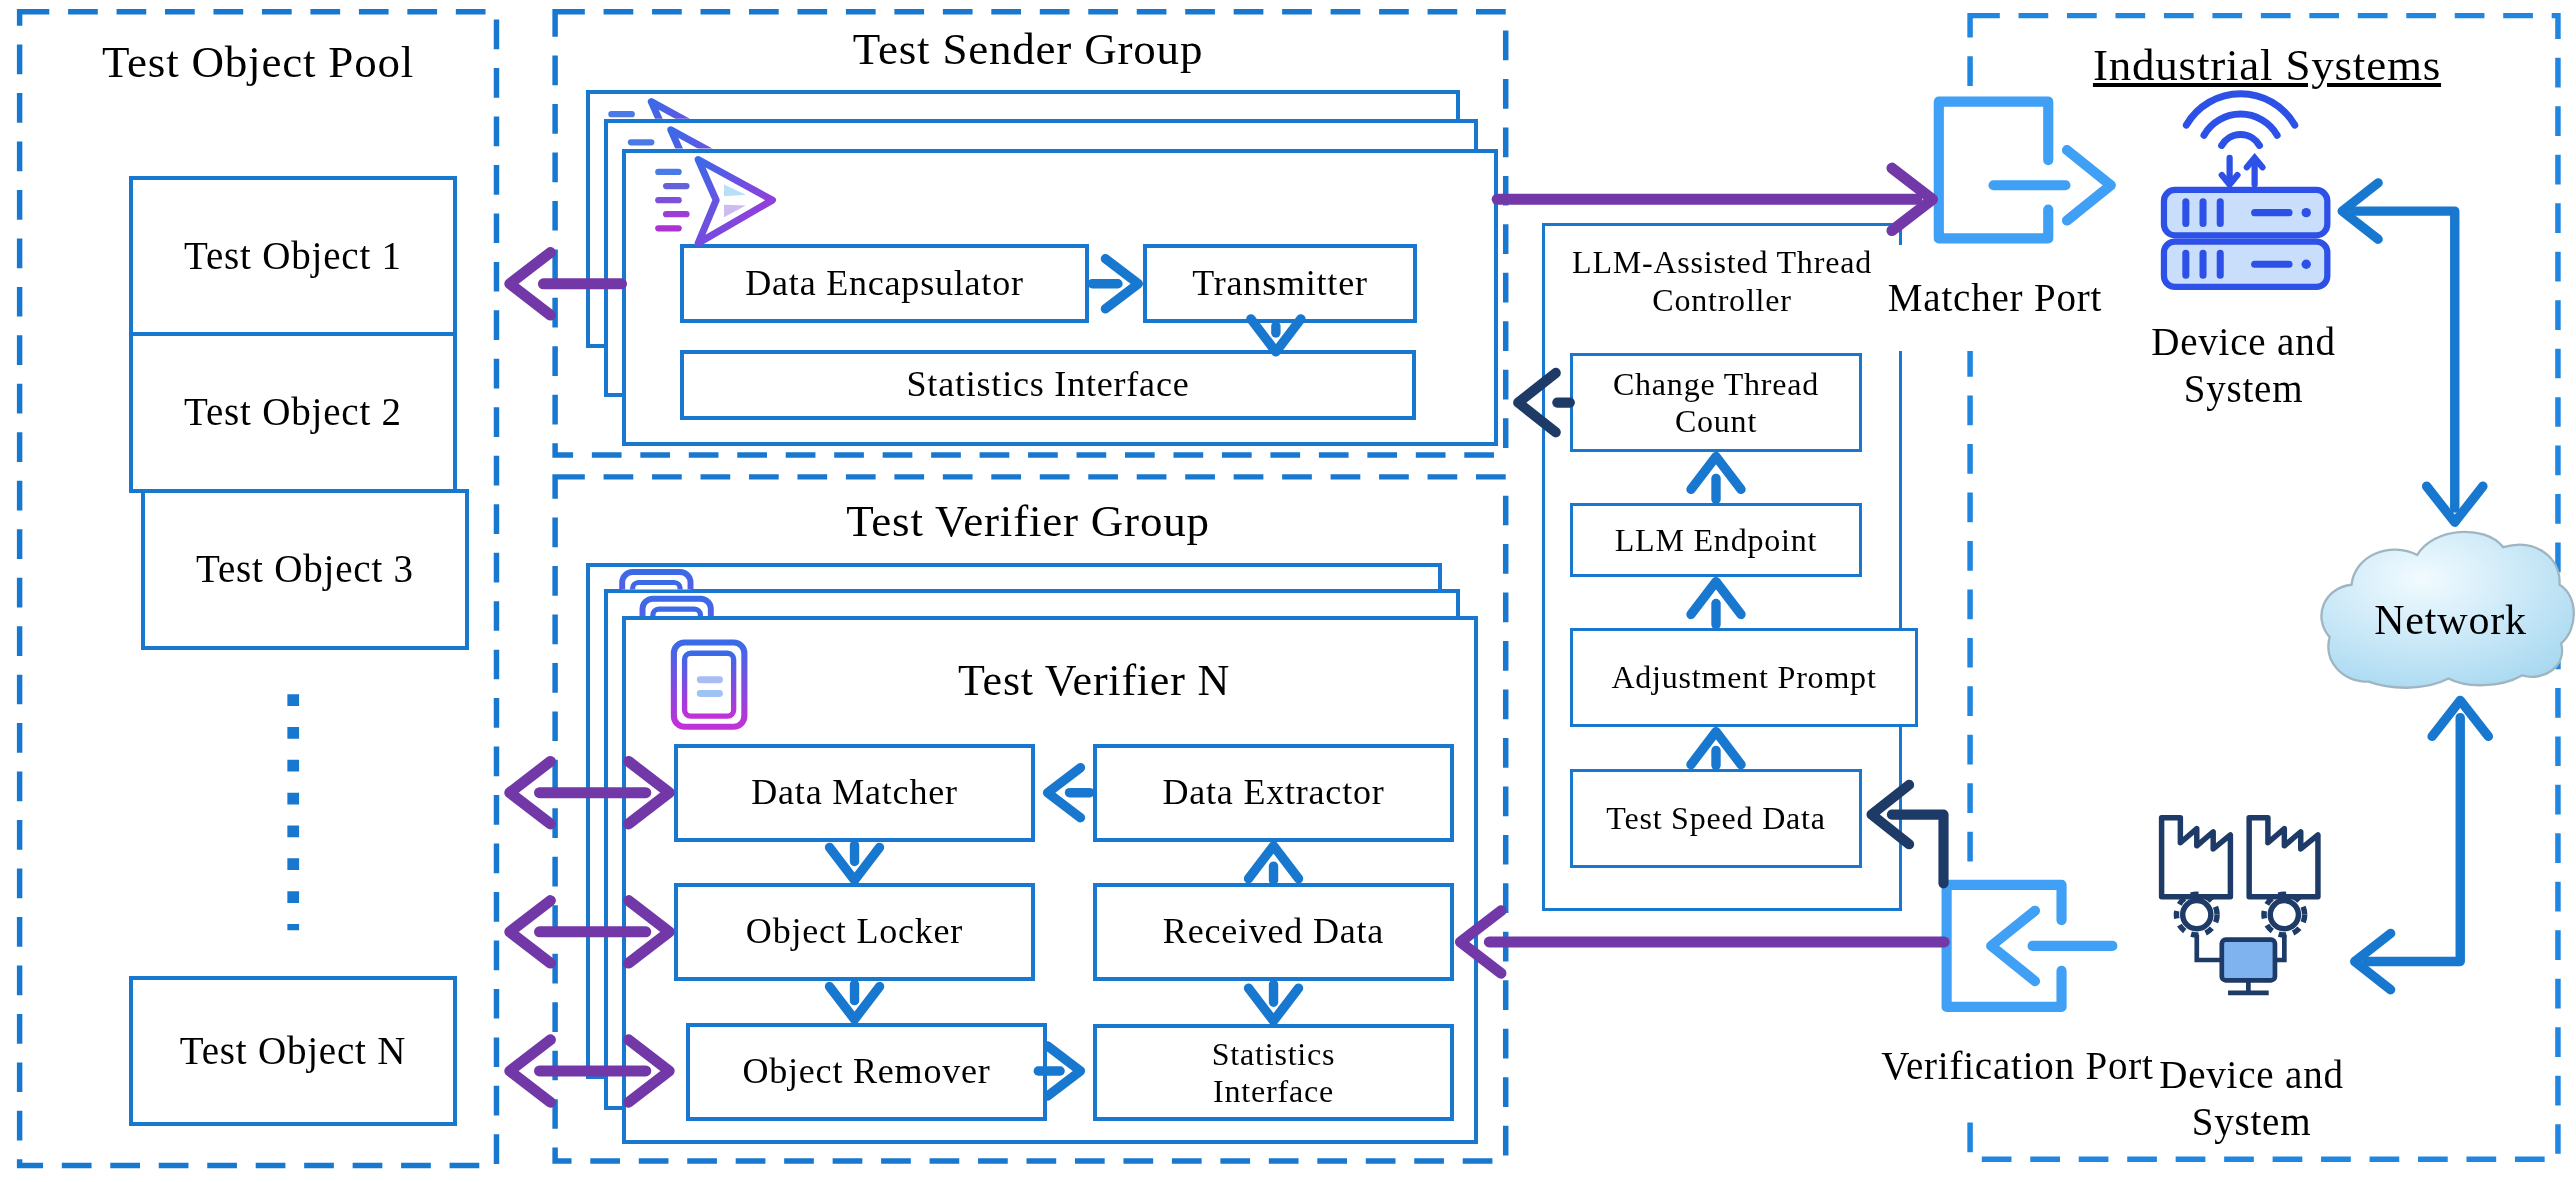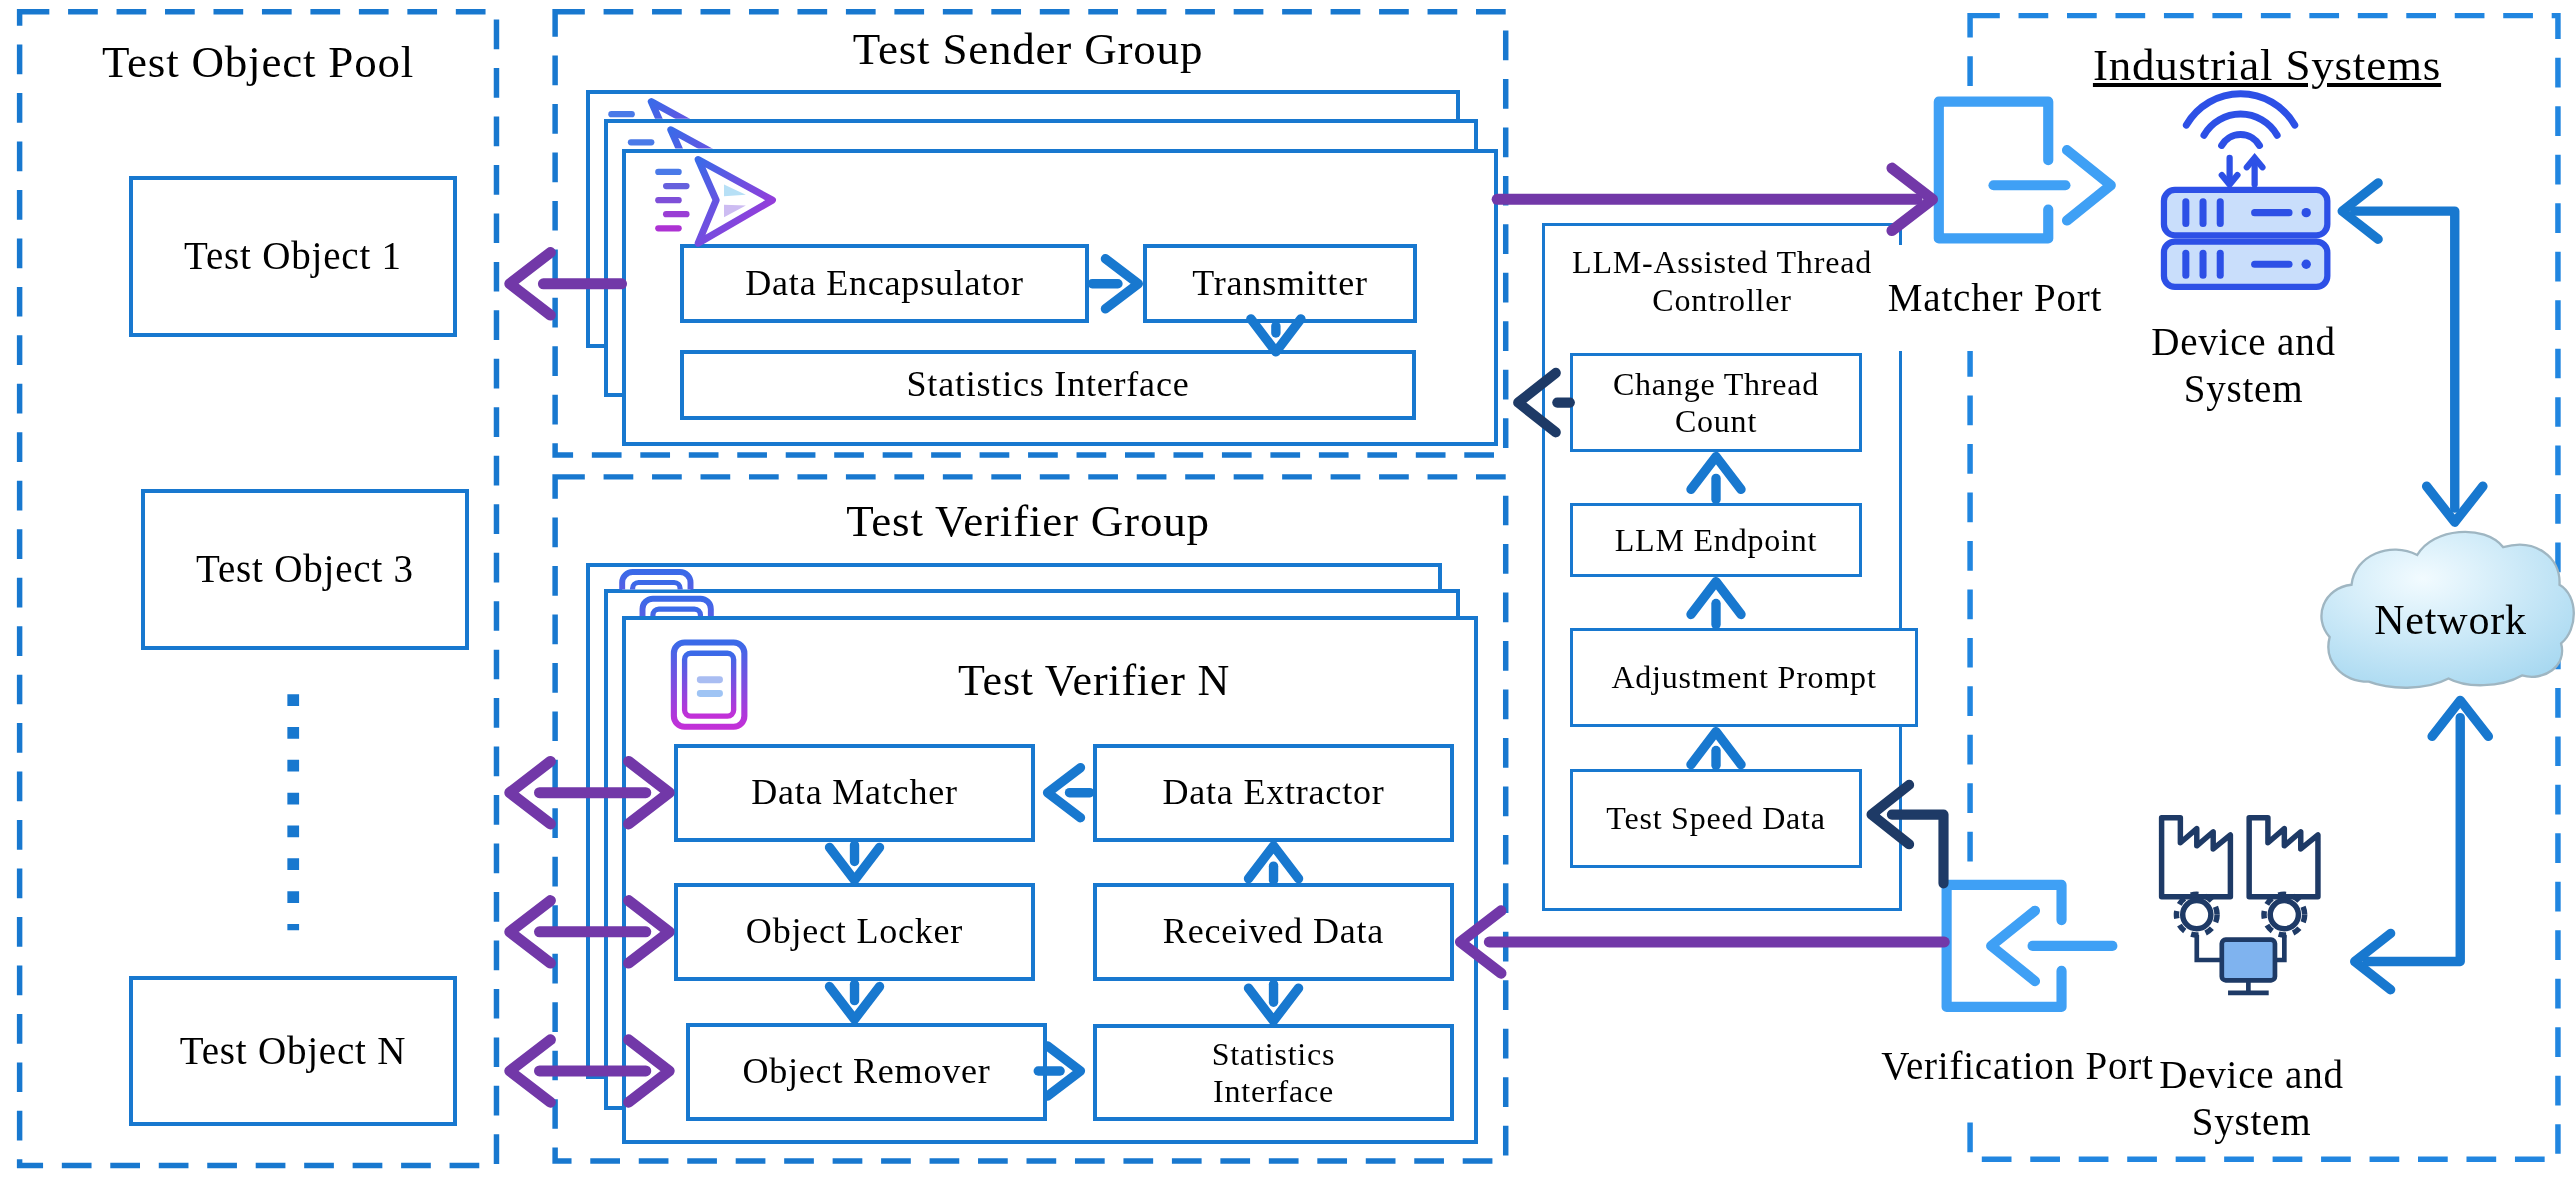--- a/index.html
+++ b/index.html
@@ -26,20 +26,21 @@
   <svg class="underlay" width="2576" height="1182" viewBox="0 0 3295 1512">
     <rect x="25" y="15" width="610" height="1476" fill="none" stroke="#1878cf" stroke-width="7" stroke-dasharray="38 24"></rect>
     <rect x="710" y="15" width="1216" height="567" fill="none" stroke="#1878cf" stroke-width="7" stroke-dasharray="38 24"></rect>
     <rect x="710" y="610" width="1216" height="875" fill="none" stroke="#1878cf" stroke-width="7" stroke-dasharray="38 24"></rect>
     <rect x="2520" y="20" width="752" height="1463" fill="none" stroke="#2186e0" stroke-width="7" stroke-dasharray="38 24"></rect>
     <line x1="375" y1="888" x2="375" y2="1190" stroke="#1878cf" stroke-width="15" stroke-dasharray="15 27"></line>
   </svg>
 
   <div class="lbl fs58" style="left:47px;top:35px;width:422px;height:55px;">Test Object Pool</div>
   <div class="box fs50" style="left:129px;top:176px;width:328px;height:161px;">Test Object 1</div>
+  <div class="box fs50" style="left:129px;top:332px;width:328px;height:161px;">Test Object 2</div>
   <div class="box fs50" style="left:129px;top:489px;width:328px;height:161px;margin-left:12px;">Test Object 3</div>
   <div class="box fs50" style="left:129px;top:976px;width:328px;height:150px;">Test Object N</div>
 
   <div class="lbl fs58" style="left:594px;top:22px;width:868px;height:55px;">Test Sender Group</div>
   <div class="card" style="left:586px;top:90px;width:874px;height:258px;"></div>
   <div class="card" style="left:604px;top:119px;width:874px;height:278px;"></div>
   <div class="card" style="left:622px;top:149px;width:876px;height:297px;"></div>
   <div class="box fs46" style="left:680px;top:244px;width:409px;height:79px;">Data Encapsulator</div>
   <div class="box fs46" style="left:1143px;top:244px;width:274px;height:79px;">Transmitter</div>
   <div class="box fs46" style="left:680px;top:350px;width:736px;height:70px;">Statistics Interface</div>

